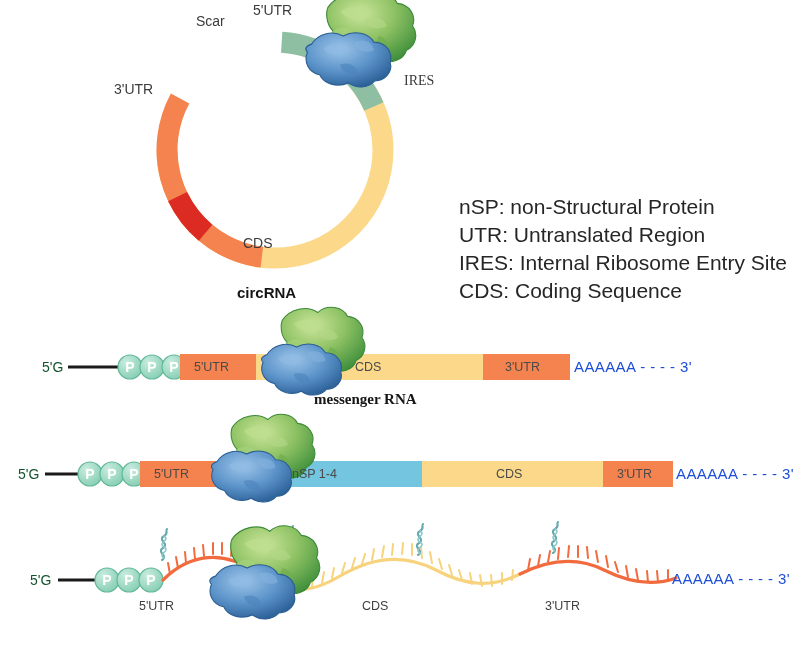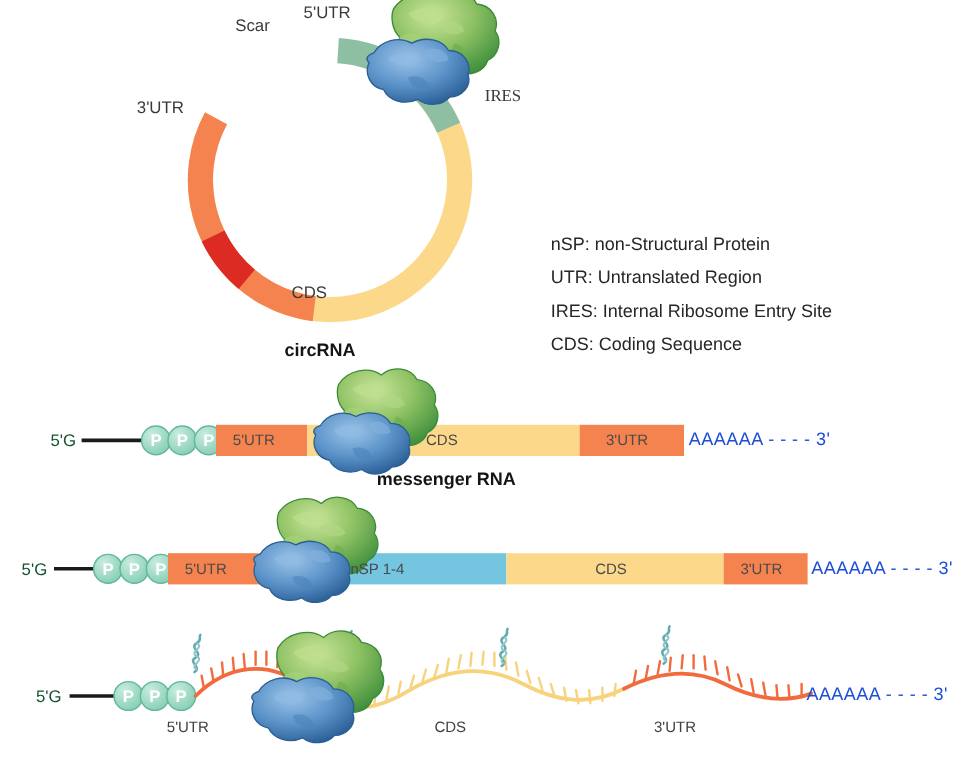--- a/index.html
+++ b/index.html
@@ -45,21 +45,21 @@
   .seg-lbl-dark {
     font-size: 12.5px;
     color: #3f3f3f;
   }
   .title {
     font-size: 15px;
     font-weight: bold;
     color: #151515;
   }
   .legend-line {
-    font-size: 15px;
+    font-size: 21px;
     color: #262626;
   }
   .end-lbl {
     font-size: 15px;
     color: #1d4ed8;
     letter-spacing: 0.4px;
   }
   .cap-lbl {
     font-size: 14px;
     color: #14532d;
@@ -292,21 +292,21 @@
     <div class="lbl legend-line" style="left:459px; top:224px;">UTR: Untranslated Region</div>
     <div class="lbl legend-line" style="left:459px; top:252px;">IRES: Internal Ribosome Entry Site</div>
     <div class="lbl legend-line" style="left:459px; top:280px;">CDS: Coding Sequence</div>
   </div>
 
   <div class="lbl cap-lbl" style="left:42px; top:360px;">5'G</div>
   <div class="lbl seg-lbl" style="left:194px; top:361px;">5'UTR</div>
   <div class="lbl seg-lbl" style="left:355px; top:361px;">CDS</div>
   <div class="lbl seg-lbl" style="left:505px; top:361px;">3'UTR</div>
   <div class="lbl end-lbl" style="left:574px; top:359px;">AAAAAA - - - - 3'</div>
-  <div class="lbl title" style="left:314px; top:392px;">messenger RNA</div>
+  <div class="lbl title" style="left:314px; top:392px;font-family:Liberation Serif, serif;">messenger RNA</div>
 
   <div class="lbl cap-lbl" style="left:18px; top:467px;">5'G</div>
   <div class="lbl seg-lbl" style="left:154px; top:468px;">5'UTR</div>
   <div class="lbl seg-lbl" style="left:292px; top:468px;">nSP 1-4</div>
   <div class="lbl seg-lbl" style="left:496px; top:468px;">CDS</div>
   <div class="lbl seg-lbl" style="left:617px; top:468px;">3'UTR</div>
   <div class="lbl end-lbl" style="left:676px; top:466px;">AAAAAA - - - - 3'</div>
 
   <div class="lbl cap-lbl" style="left:30px; top:573px;">5'G</div>
   <div class="lbl seg-lbl-dark" style="left:139px; top:600px;">5'UTR</div>

